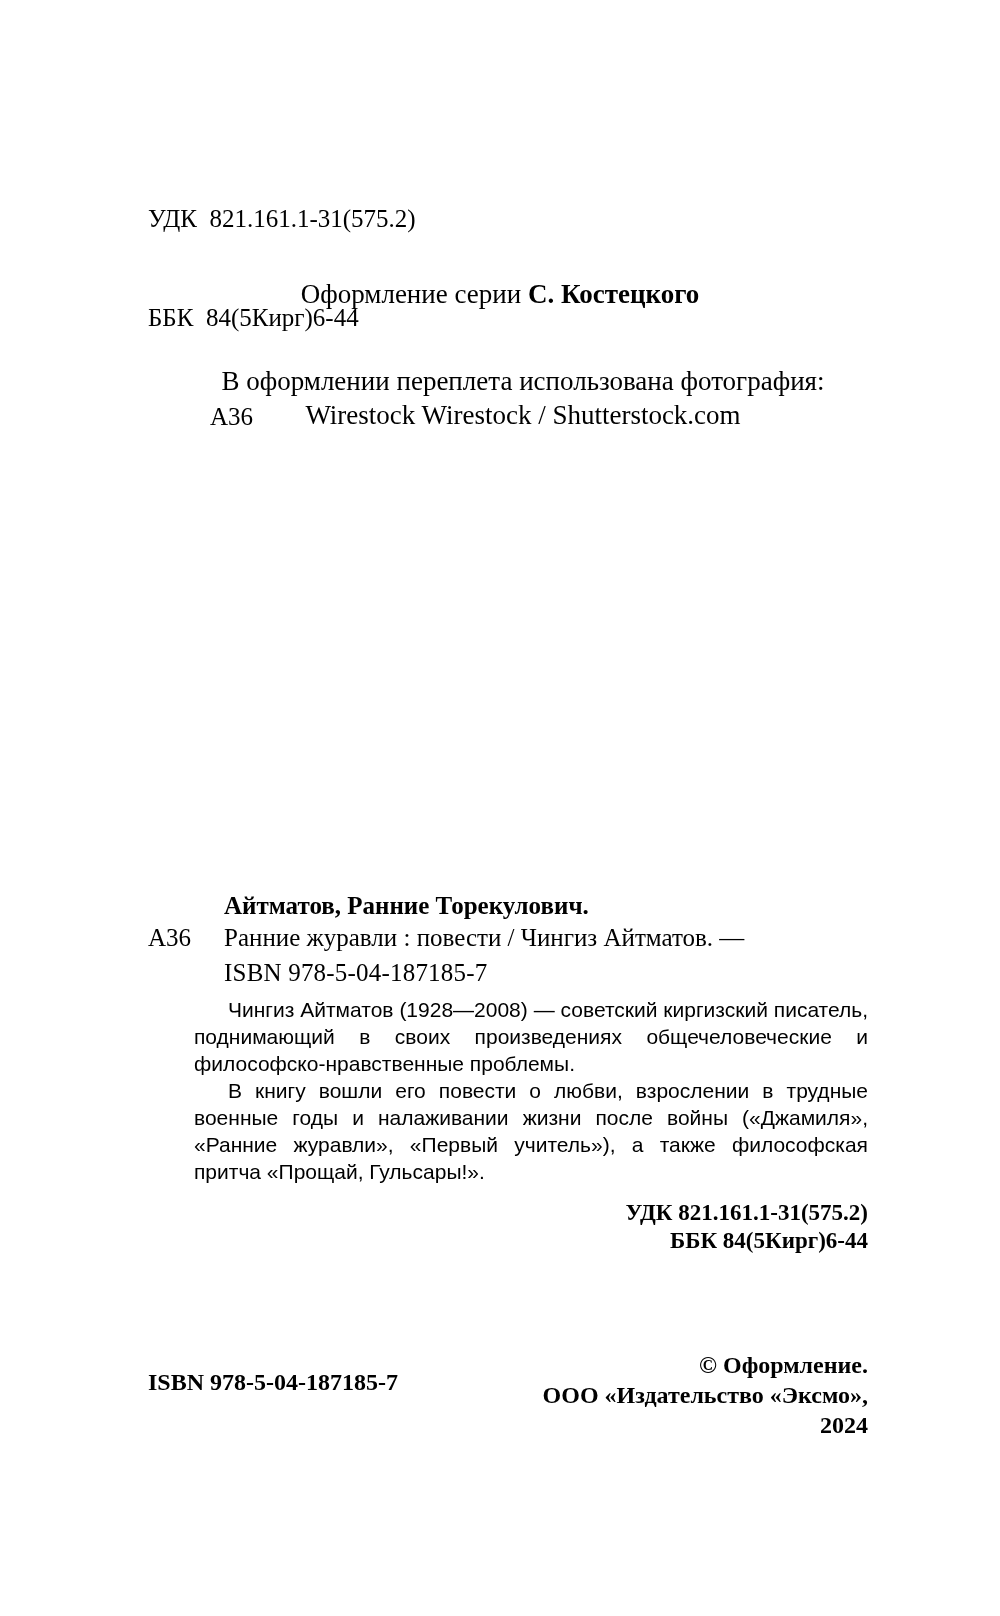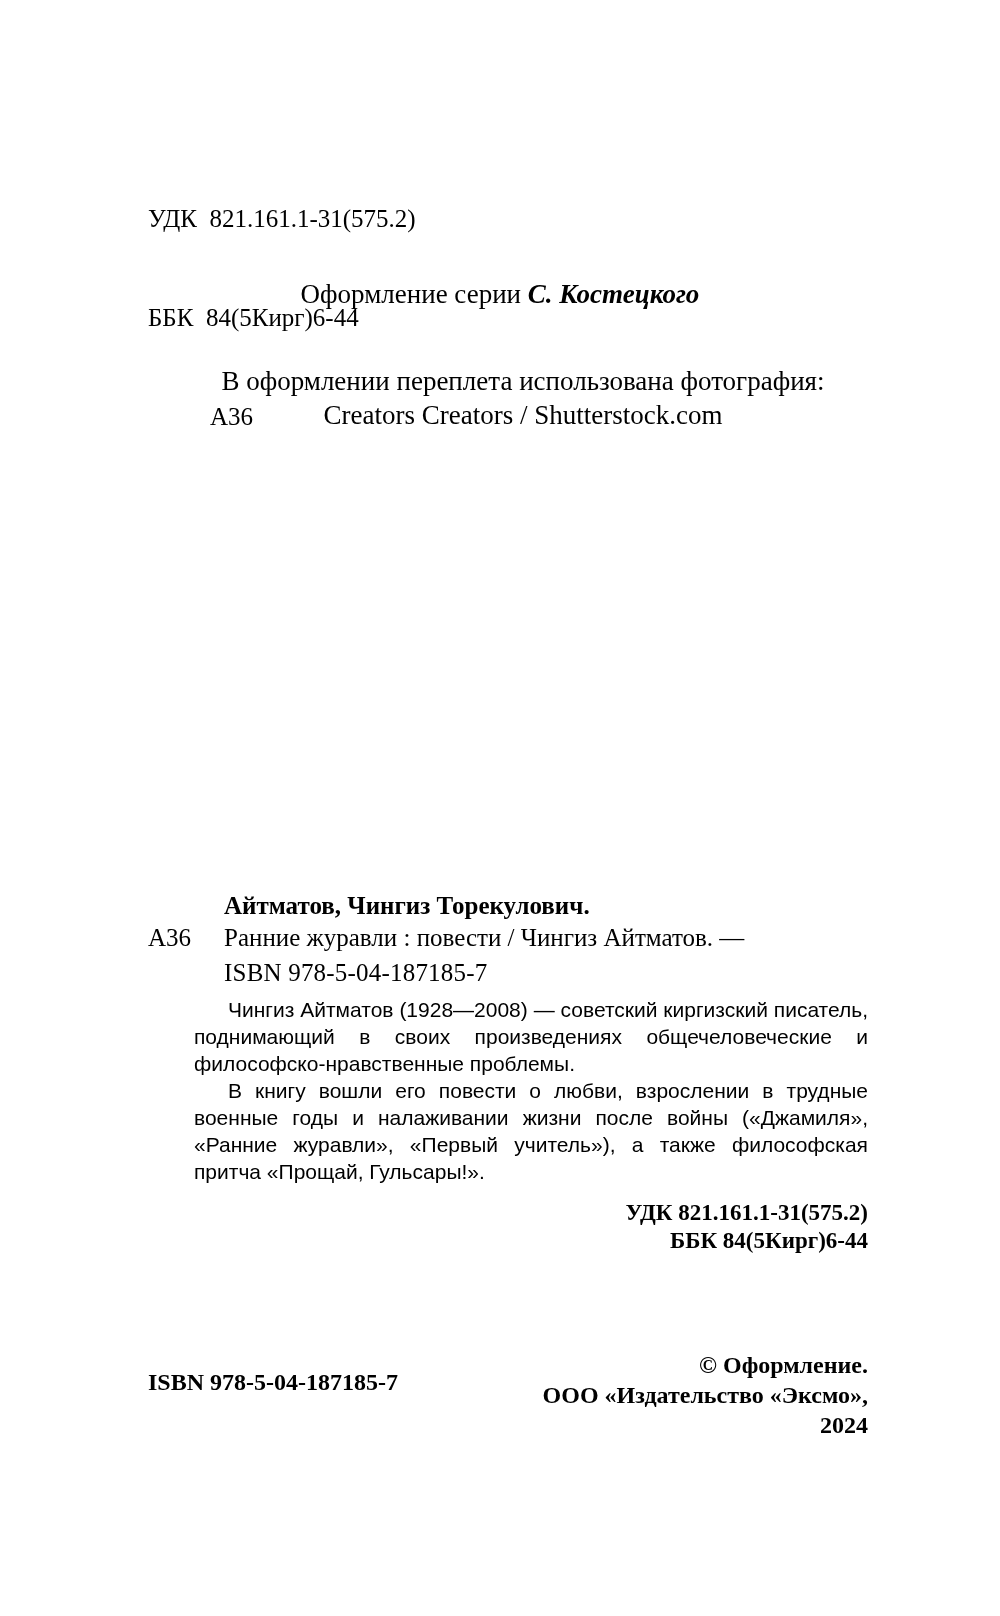--- a/index.html
+++ b/index.html
@@ -41,21 +41,20 @@
   .series-credit {
     position: absolute;
     left: 0;
     right: 0;
     top: 277px;
     text-align: center;
     font-size: 27px;
     line-height: 34px;
   }
   .series-credit .italic {
-    font-style: italic;
     font-weight: 600;
   }
 
   
   .cover-credit {
     position: absolute;
     left: 0;
     right: 0;
     top: 364px;
     text-align: center;
@@ -155,25 +154,25 @@
     <span class="udk-line">ББК  84(5Кирг)6-44</span>
     <span class="udk-code">А36</span>
   </div>
 
   <div class="series-credit">
     <span>Оформление серии </span><span class="italic">С. Костецкого</span>
   </div>
 
   <div class="cover-credit">
     <div>В оформлении переплета  использована фотография:</div>
-    <div>Creators Creators / Shutterstock.com</div>
+    <div>Wirestock Wirestock / Shutterstock.com</div>
   </div>
 
   <div class="cip">
-    <div class="cip-author">Айтматов, Чингиз Торекулович.</div>
+    <div class="cip-author">Айтматов, Ранние Торекулович.</div>
 
     <div class="cip-title-row">
       <span class="cip-sign">А36</span>
       <div class="cip-desc">Ранние  журавли  :  повести  /  Чингиз  Айтматов. —</div>
     </div>
 
     <div class="cip-isbn">ISBN 978-5-04-187185-7</div>
 
     <div class="annotation">
       <p>Чингиз Айтматов (1928—2008) — советский киргизский писатель, поднимающий в своих произведениях общечеловеческие и философско-нравственные проблемы.</p>

